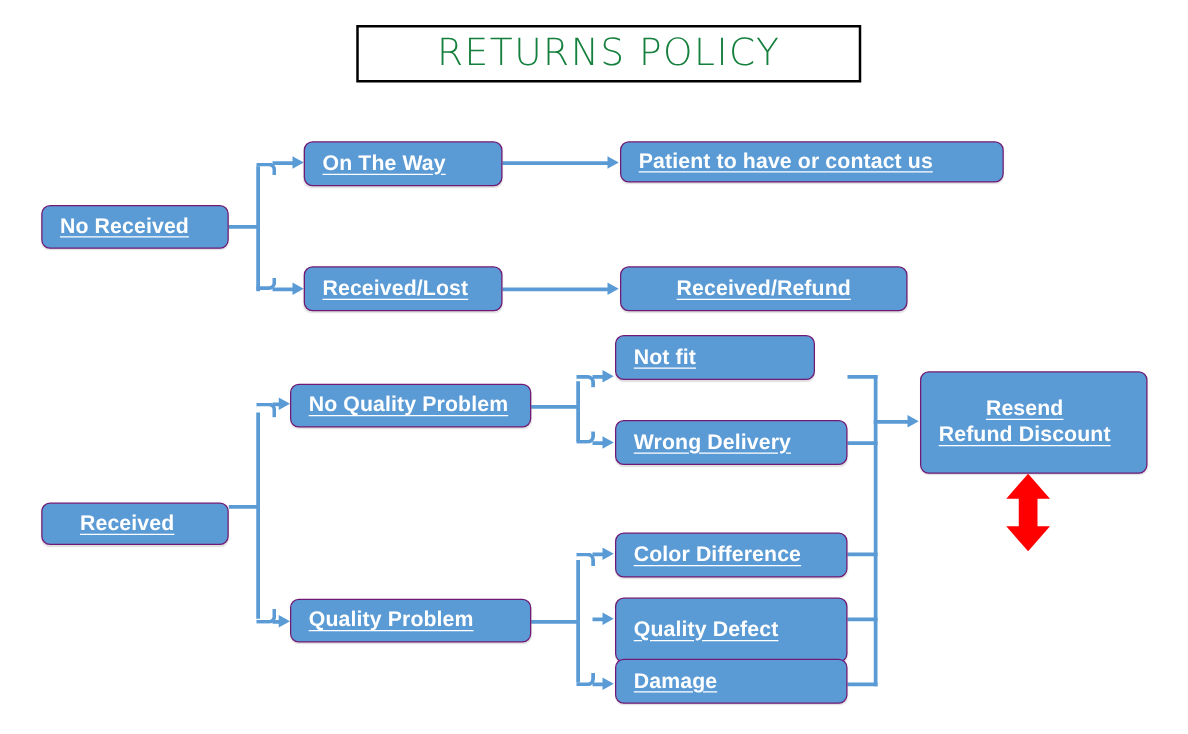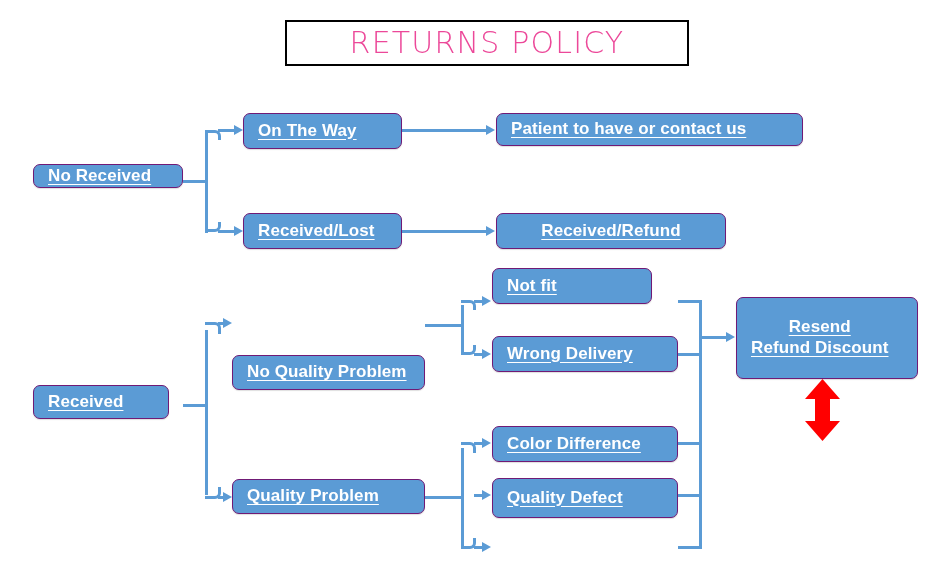--- a/index.html
+++ b/index.html
@@ -32,21 +32,21 @@
     box-sizing: border-box;
     display: flex;
     align-items: center;
     justify-content: center;
   }
   .title-text {
     font-family: "DejaVu Sans", sans-serif;
     font-size: 30px;
     font-weight: 300;
     letter-spacing: 1.2px;
-    color: #ec4899;
+    color: #15803d;
     line-height: 1;
     white-space: nowrap;
   }
 
   
   .node {
     position: absolute;
     box-sizing: border-box;
     background: #5B9BD5;
     border: 1px solid #701a75;
@@ -146,21 +146,21 @@
 
   <div class="conn h" style="left:218px; top:230px; width:18px;"></div>
   <div class="arrow-r" style="left:234px; top:226px;"></div>
 
   <div class="conn h" style="left:402px; top:129px; width:86px;"></div>
   <div class="arrow-r" style="left:486px; top:125px;"></div>
 
   <div class="conn h" style="left:402px; top:230px; width:86px;"></div>
   <div class="arrow-r" style="left:486px; top:226px;"></div>
 
-  <div class="node pad-left" style="left:33px; top:164px; width:150px; height:24px;">
+  <div class="node pad-left" style="left:33px; top:164px; width:150px; height:35px;">
     <span class="label">No Received</span>
   </div>
 
   <div class="node pad-left" style="left:243px; top:113px; width:159px; height:36px;">
     <span class="label">On The Way</span>
   </div>
 
   <div class="node pad-left" style="left:243px; top:213px; width:159px; height:36px;">
     <span class="label">Received/Lost</span>
   </div>
@@ -207,48 +207,51 @@
 
   <div class="conn h" style="left:678px; top:300px; width:24px;"></div>
   <div class="conn h" style="left:678px; top:353px; width:24px;"></div>
   <div class="conn h" style="left:678px; top:442px; width:24px;"></div>
   <div class="conn h" style="left:678px; top:494px; width:24px;"></div>
   <div class="conn h" style="left:678px; top:546px; width:24px;"></div>
   <div class="conn v" style="left:699px; top:300px; height:249px;"></div>
   <div class="conn h" style="left:699px; top:336px; width:30px;"></div>
   <div class="arrow-r" style="left:726px; top:332px;"></div>
 
-  <div class="node pad-left" style="left:33px; top:385px; width:136px; height:34px;">
+  <div class="node pad-left" style="left:33px; top:402px; width:150px; height:34px;padding-left:16px;">
     <span class="label">Received</span>
   </div>
 
-  <div class="node pad-left" style="left:232px; top:307px; width:193px; height:35px;margin-top:48px;">
+  <div class="node pad-left" style="left:232px; top:307px; width:193px; height:35px;">
     <span class="label">No Quality Problem</span>
   </div>
 
   <div class="node pad-left" style="left:232px; top:479px; width:193px; height:35px;">
     <span class="label">Quality Problem</span>
   </div>
 
   <div class="node pad-left" style="left:492px; top:268px; width:160px; height:36px;">
     <span class="label">Not fit</span>
   </div>
 
   <div class="node pad-left" style="left:492px; top:336px; width:186px; height:36px;">
     <span class="label">Wrong Delivery</span>
   </div>
 
   <div class="node pad-left" style="left:492px; top:426px; width:186px; height:36px;">
     <span class="label">Color Difference</span>
   </div>
 
-  <div class="node pad-left" style="left:492px; top:478px; width:186px; height:40px;">
+  <div class="node pad-left" style="left:492px; top:478px; width:186px; height:52px;">
     <span class="label">Quality Defect</span>
   </div>
 
+  <div class="node pad-left" style="left:492px; top:527px; width:186px; height:36px;">
+    <span class="label">Damage</span>
+  </div>
 
   <div class="node pad-left stack" style="left:736px; top:297px; width:182px; height:82px;">
     <span class="label">Resend
 Refund Discount</span>
   </div>
 
   <svg class="red-arrow" style="left:800px; top:379px;" width="45" height="62" viewBox="0 0 45 62">
     <polygon points="22.5,0 40,20 30,20 30,42 40,42 22.5,62 5,42 15,42 15,20 5,20" fill="#FF0000"></polygon>
   </svg>
 

